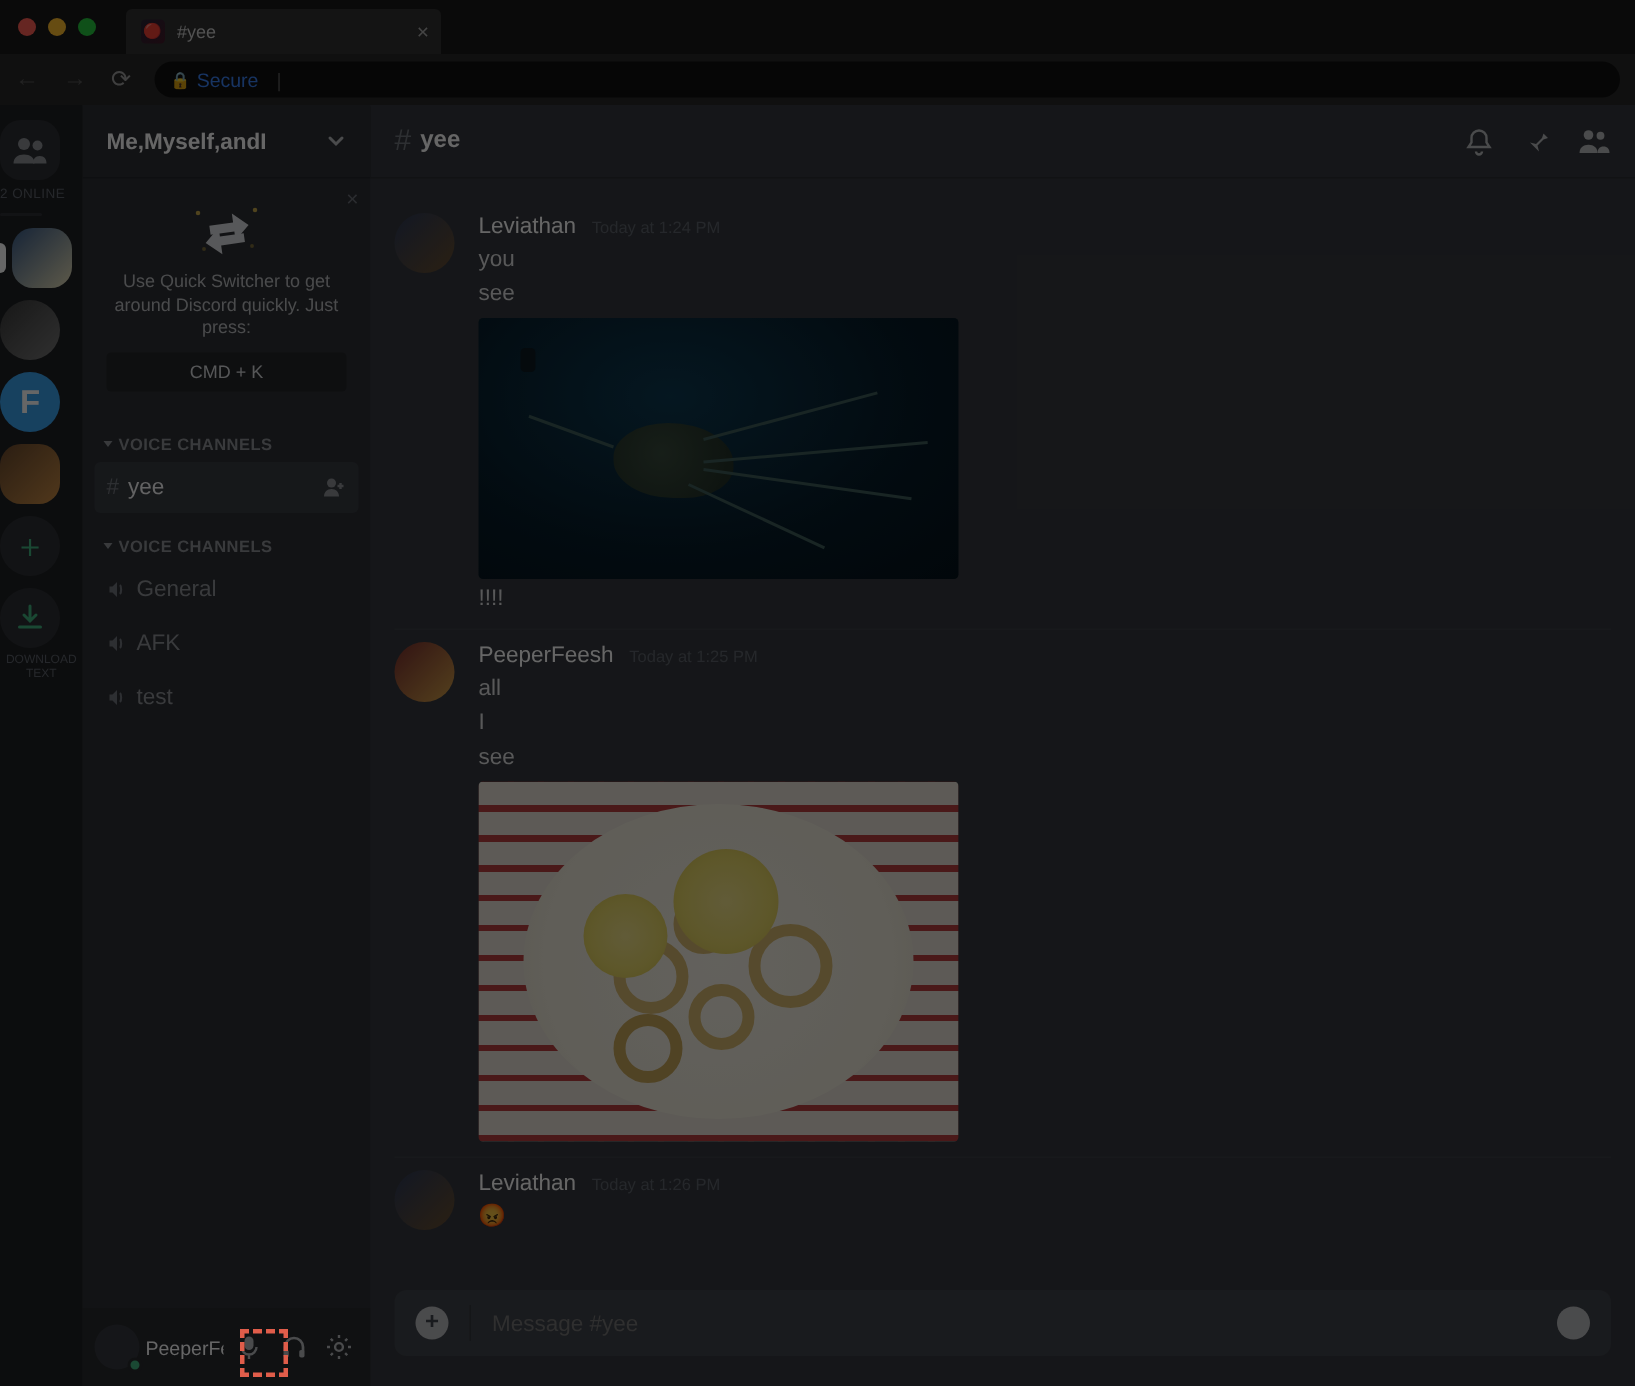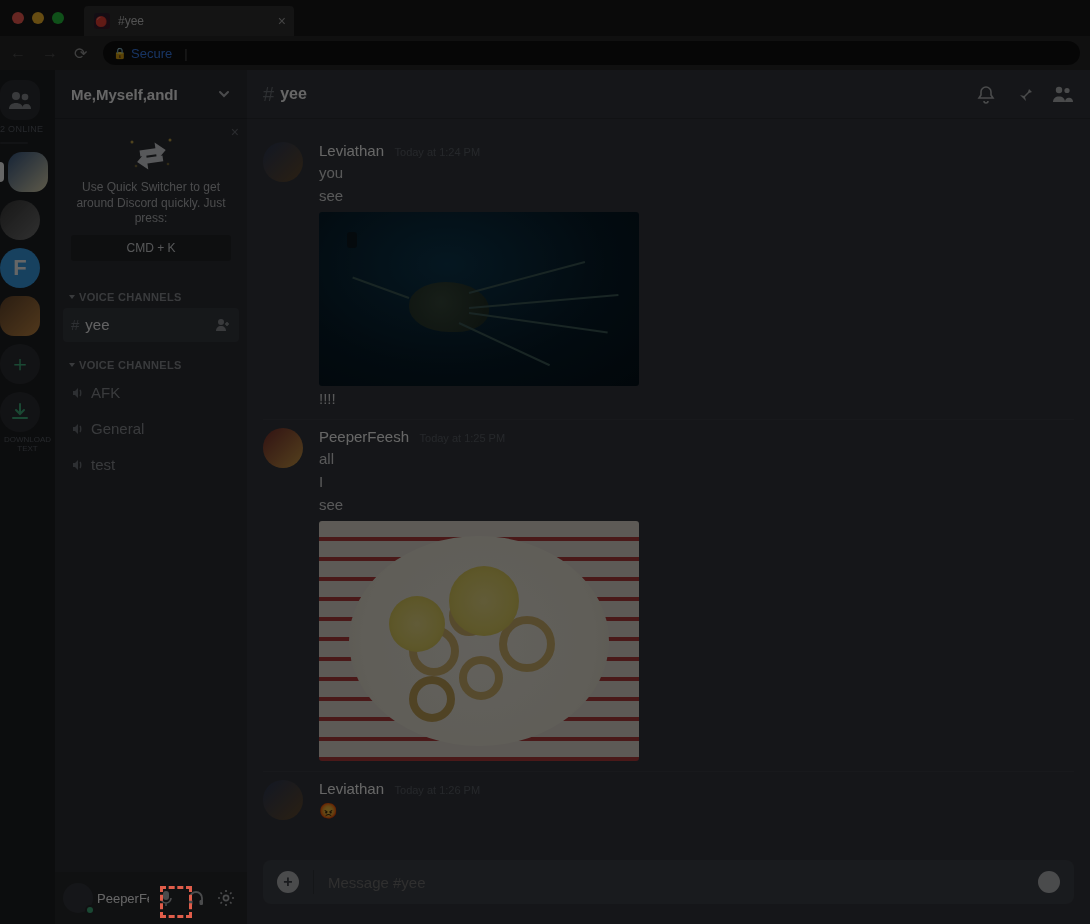--- a/index.html
+++ b/index.html
@@ -195,30 +195,30 @@
     </div>
 
     <div class="chan-head">VOICE CHANNELS</div>
     <div class="chan">
       <span class="vicon">
           <svg width="14" height="14" viewBox="0 0 14 14">
             <path d="M2 5h2l3-3v10l-3-3H2z" fill="#72767d"></path>
             <path d="M9 4c1 1 1 5 0 6" stroke="#72767d" stroke-width="1.4" fill="none"></path>
           </svg>
         </span>
-      <span>AFK</span>
+      <span>General</span>
     </div>
     <div class="chan">
       <span class="vicon">
           <svg width="14" height="14" viewBox="0 0 14 14">
             <path d="M2 5h2l3-3v10l-3-3H2z" fill="#72767d"></path>
             <path d="M9 4c1 1 1 5 0 6" stroke="#72767d" stroke-width="1.4" fill="none"></path>
           </svg>
         </span>
-      <span>General</span>
+      <span>AFK</span>
     </div>
     <div class="chan">
       <span class="vicon">
           <svg width="14" height="14" viewBox="0 0 14 14">
             <path d="M2 5h2l3-3v10l-3-3H2z" fill="#72767d"></path>
             <path d="M9 4c1 1 1 5 0 6" stroke="#72767d" stroke-width="1.4" fill="none"></path>
           </svg>
         </span>
       <span>test</span>
     </div>

